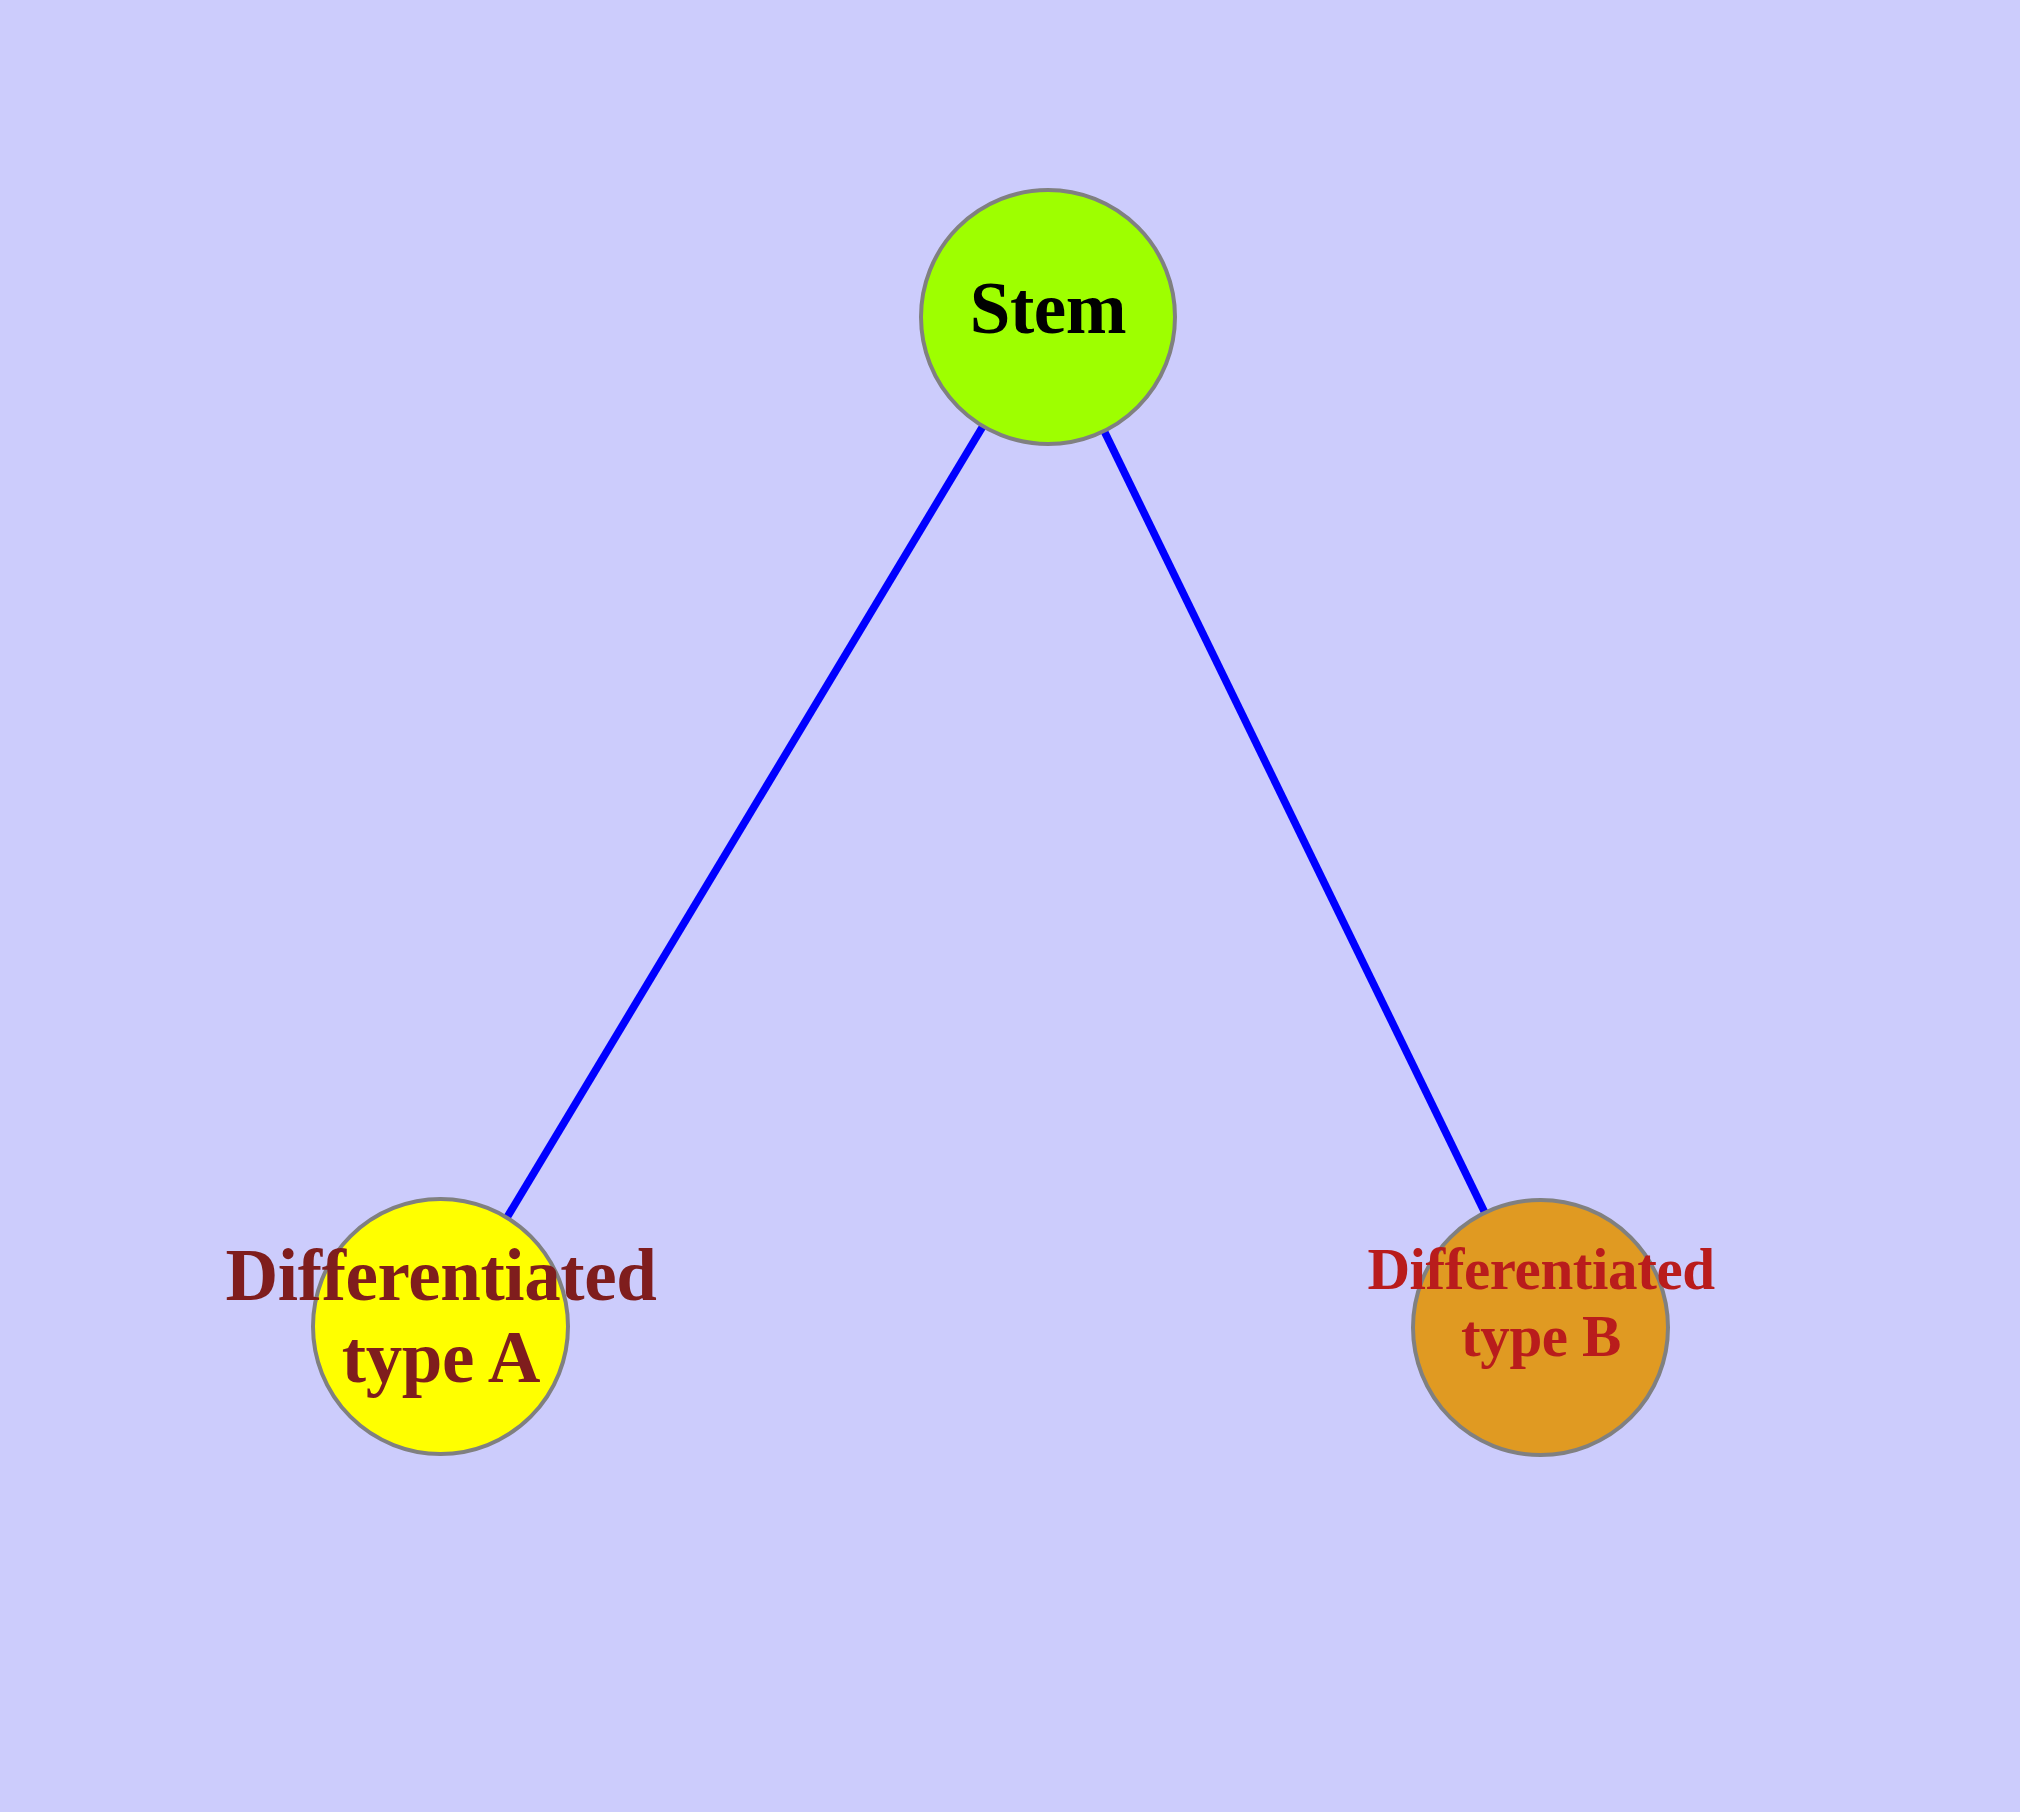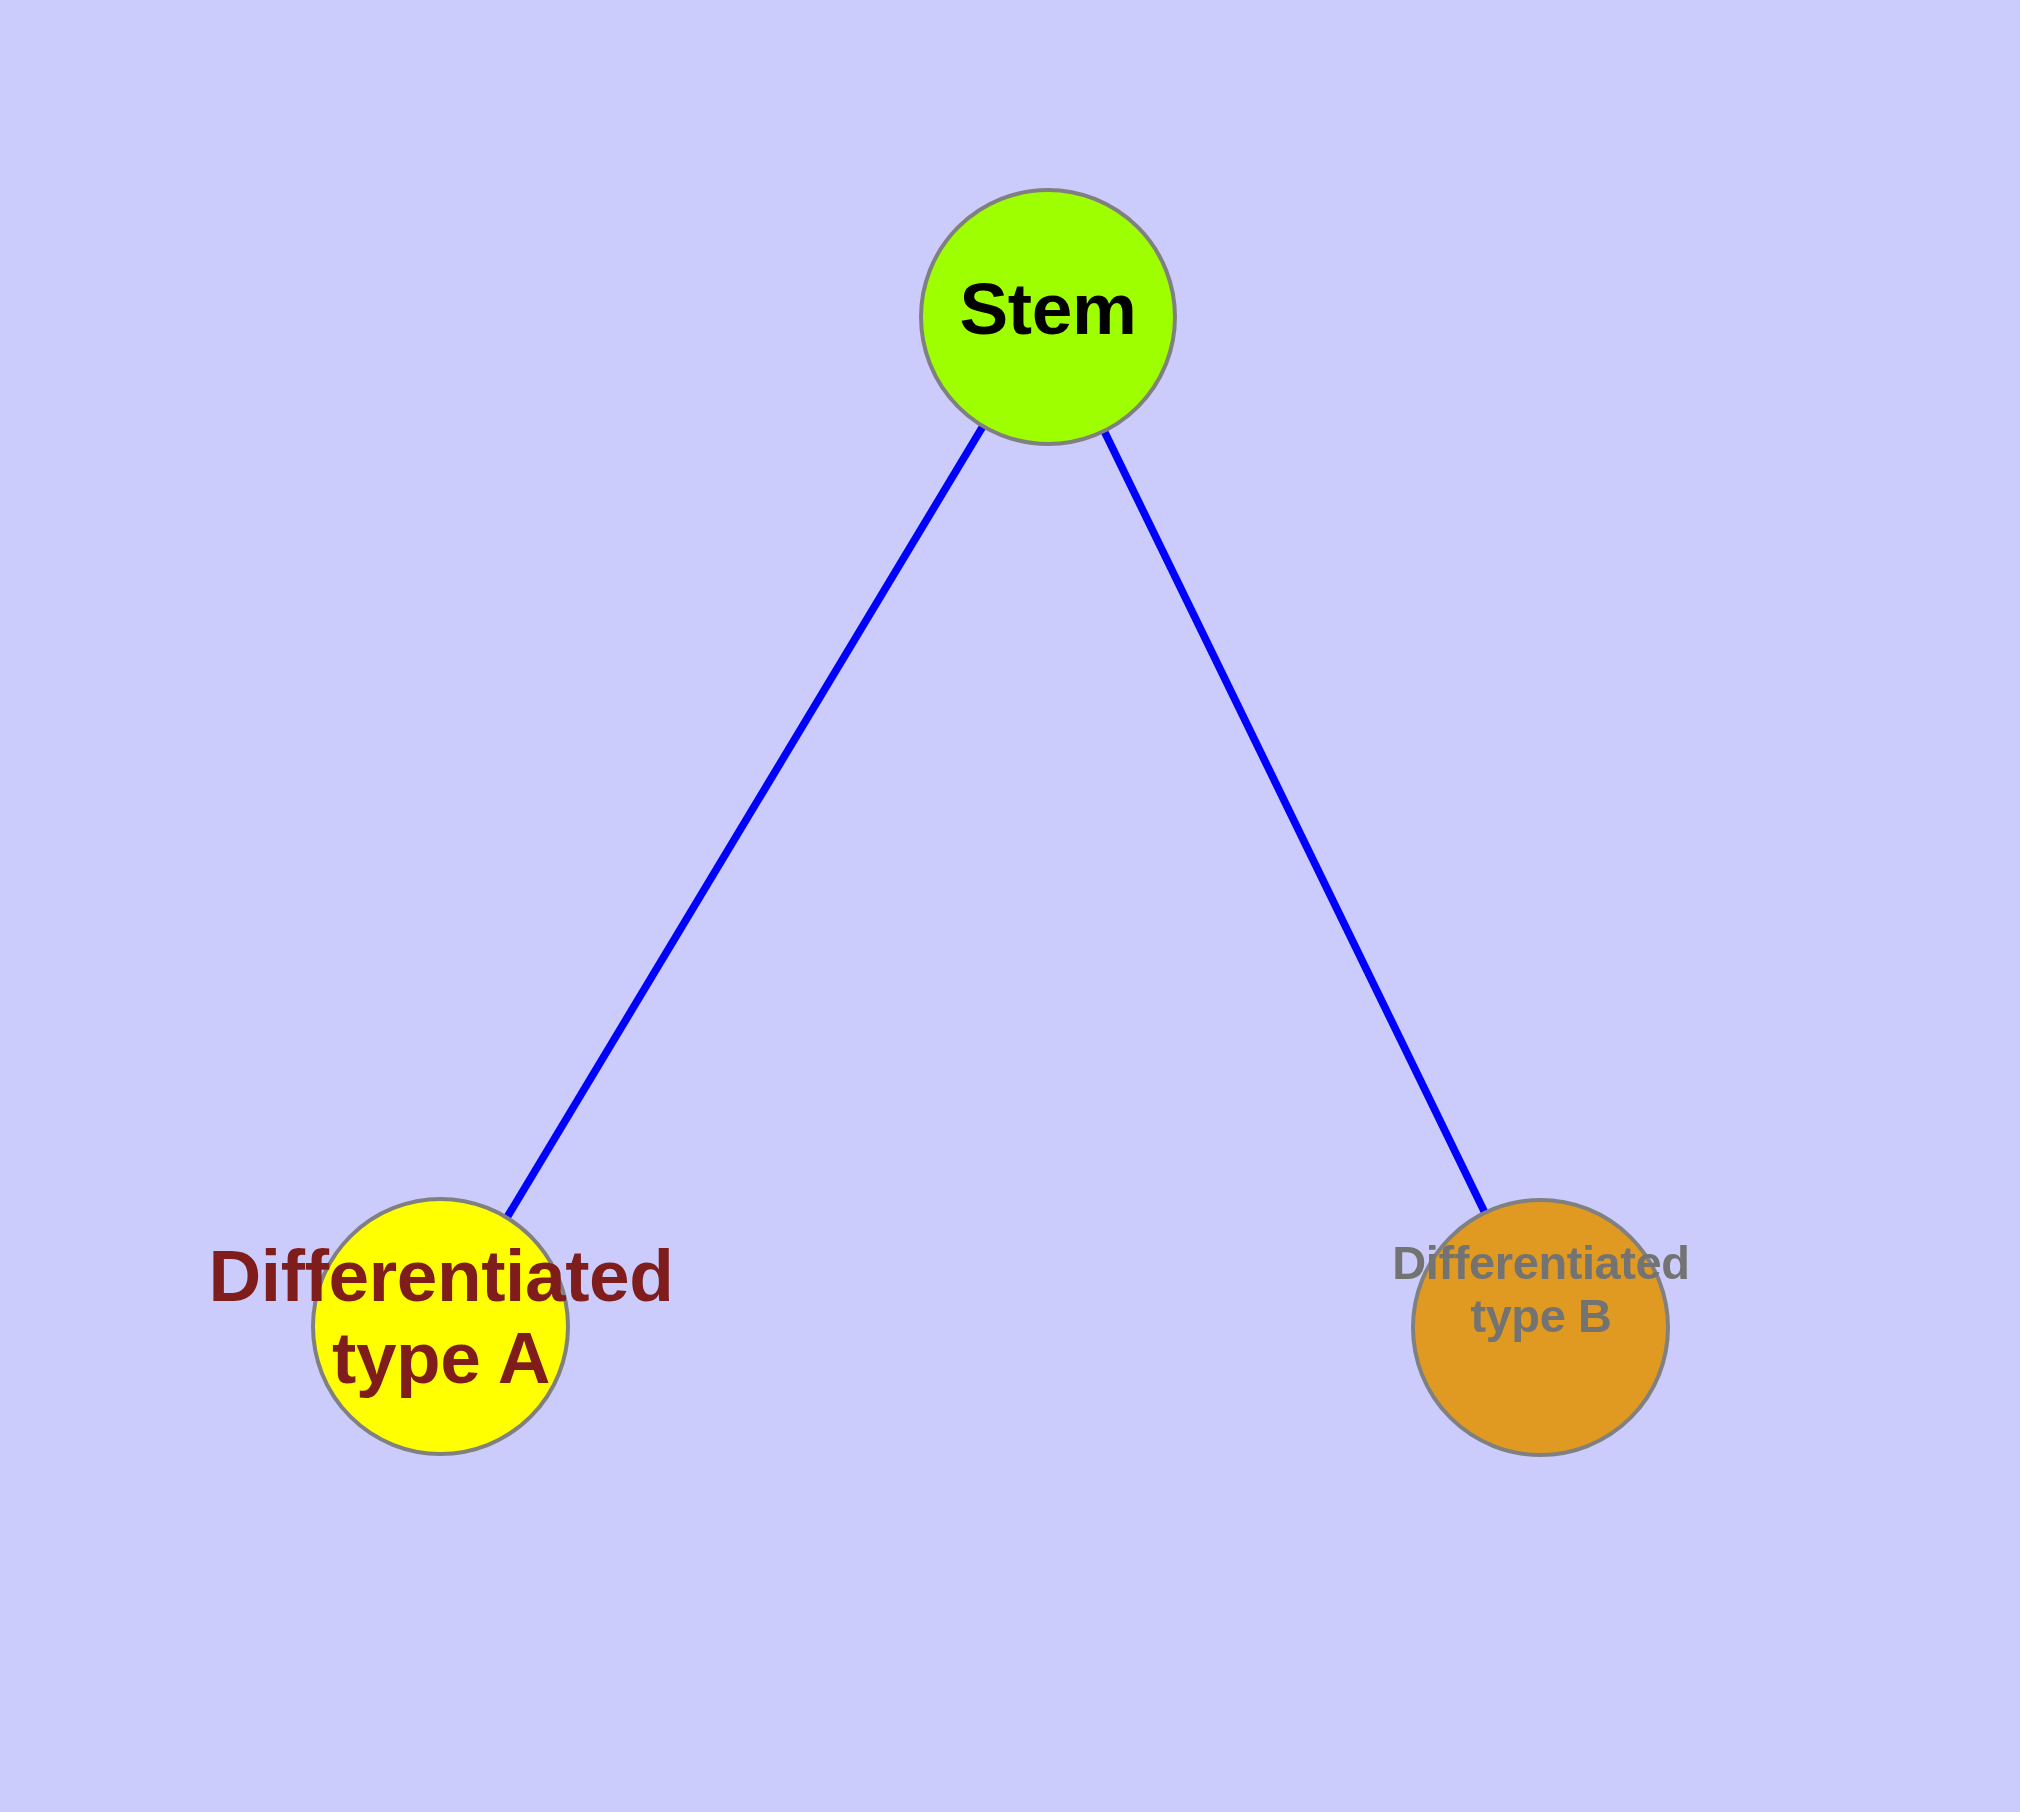--- a/index.html
+++ b/index.html
@@ -6,21 +6,21 @@
   html, body {
     margin: 0;
     padding: 0;
     background: #ffffff;
   }
   #canvas {
     position: relative;
     width: 2021px;
     height: 1812px;
     overflow: hidden;
-    font-family: Liberation Sans, sans-serif;
+    font-family: Liberation Serif, serif;
   }
   #plot-background {
     position: absolute;
     left: 0;
     top: 0;
     width: 2021px;
     height: 1812px;
     background: #ccccfc;
   }
   #edge-layer {
@@ -70,18 +70,18 @@
   </div>
 
   <div class="node-group" style="left:441px; top:1327px;">
     <div class="node-circle" style="left: -130px; top: -130px; width: 259px; height: 259px; background: rgb(255, 255, 0); border-color: rgb(128, 128, 128); border-width: 4.2px;"></div>
     <div class="node-label" style="left: -424px; top: -92px; width: 848px; font-size: 73px; color: #7f1d1d;"><span>Differentiated</span>
 <span>type A</span></div>
   </div>
 
   <div class="node-group" style="left:1541px; top:1328px;">
     <div class="node-circle" style="left: -130px; top: -130px; width: 259px; height: 259px; background: rgb(224, 154, 34); border-color: rgb(128, 128, 128); border-width: 4.2px;"></div>
-    <div class="node-label" style="left: -424px; top: -92px; width: 848px; font-size: 47px; color: #737373;"><span>Differentiated</span>
+    <div class="node-label" style="left: -424px; top: -92px; width: 848px; font-size: 59px; color: #b91c1c;"><span>Differentiated</span>
 <span>type B</span></div>
   </div>
 
 </div>
 
 
 </body></html>

